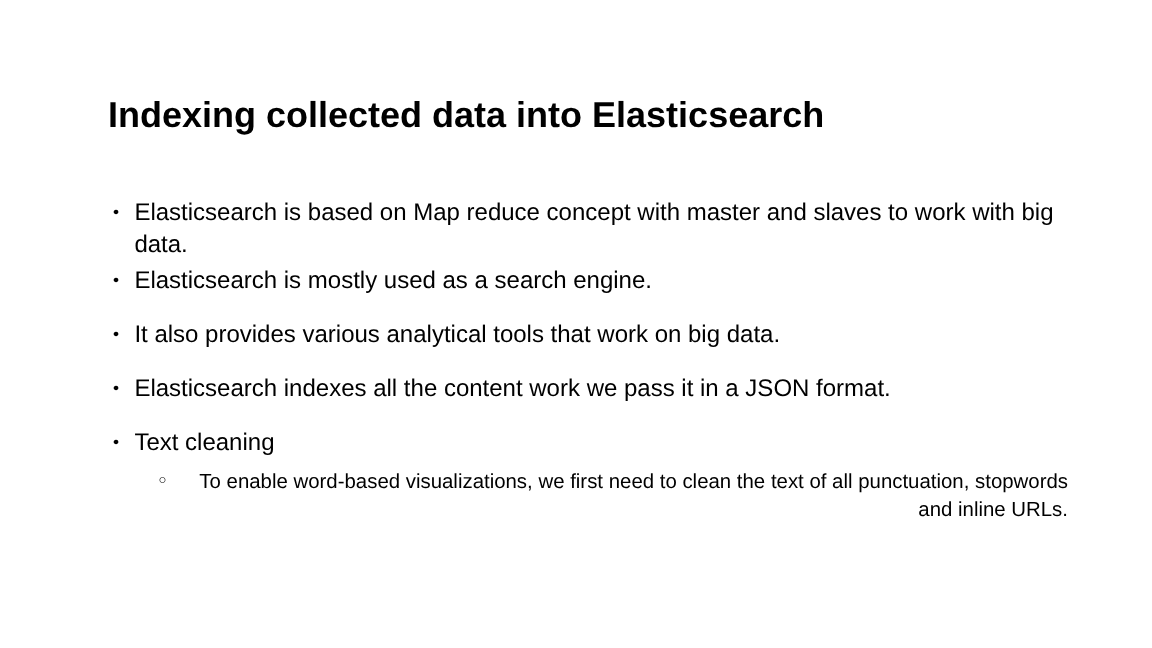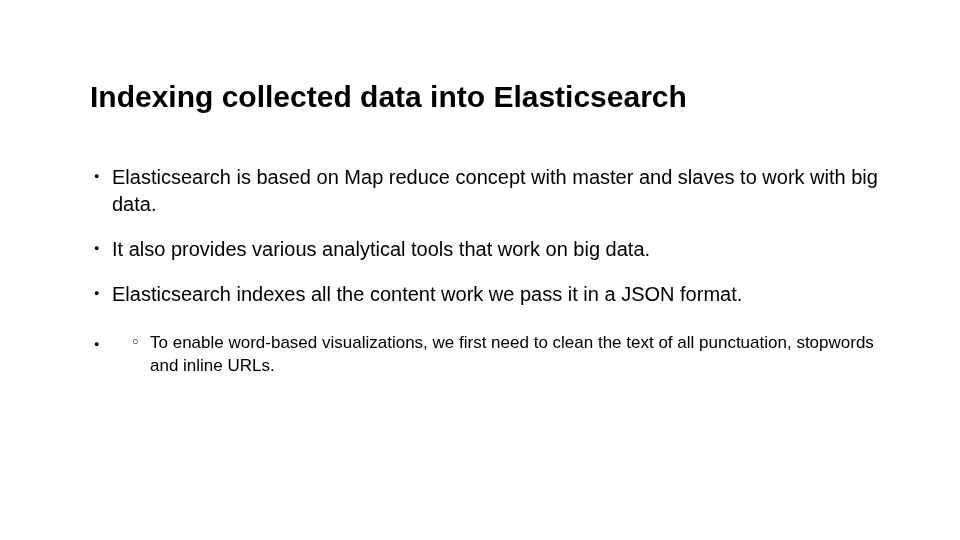--- a/index.html
+++ b/index.html
@@ -35,22 +35,23 @@
       position: absolute;
       left: 4px;
       top: 6px;
       font-size: 9px;
     }
     .bullet-item.spaced {
       margin-top: 18px;
     }
     .sub-list {
       list-style: none;
-      margin-top: 24px;
+      margin-top: 8px;
       margin-left: 18px;
+      text-align: right;
     }
     .sub-item {
       font-size: 17px;
       line-height: 1.35;
       padding-left: 20px;
       position: relative;
     }
     .sub-item::before {
       content: "○";
       position: absolute;
@@ -59,20 +60,22 @@
       font-size: 11px;
     }
   </style>
 </head>
 <body>
 
 <h1 class="title">Indexing collected data into Elasticsearch</h1>
 
 <ul class="bullet-list">
   <li class="bullet-item">Elasticsearch is based on Map reduce concept with master and slaves to work with big data.</li>
+  <li class="bullet-item">Elasticsearch is mostly used as a search engine.</li>
   <li class="bullet-item spaced">It also provides various analytical tools that work on big data.</li>
   <li class="bullet-item spaced">Elasticsearch indexes all the content work we pass it in a JSON format.</li>
   <li class="bullet-item spaced">
+    <span>Text cleaning</span>
     <ul class="sub-list">
       <li class="sub-item">To enable word-based visualizations, we first need to clean the text of all punctuation, stopwords and inline URLs.</li>
     </ul>
   </li>
 </ul>
 
 </body></html>

